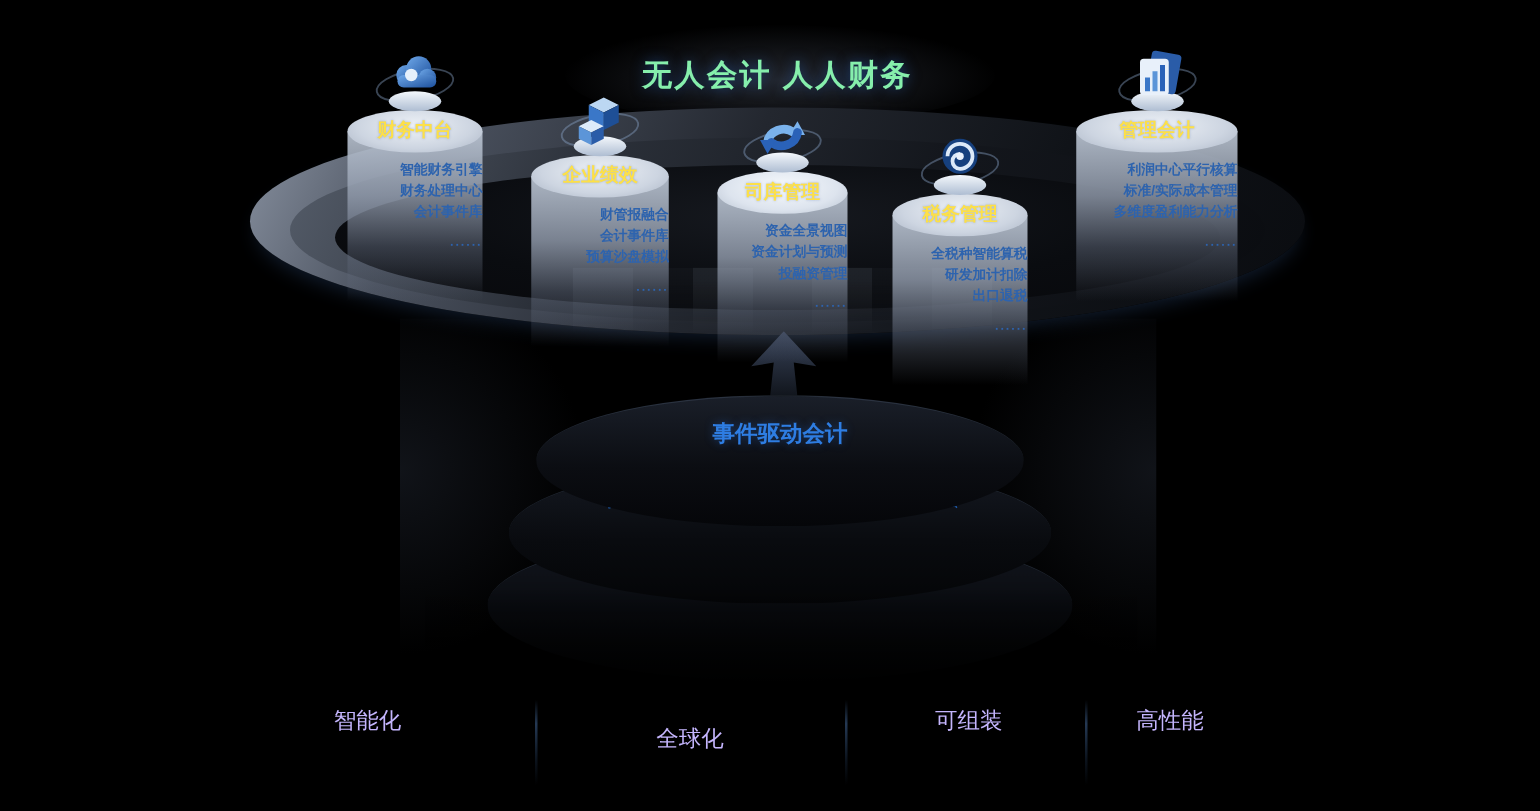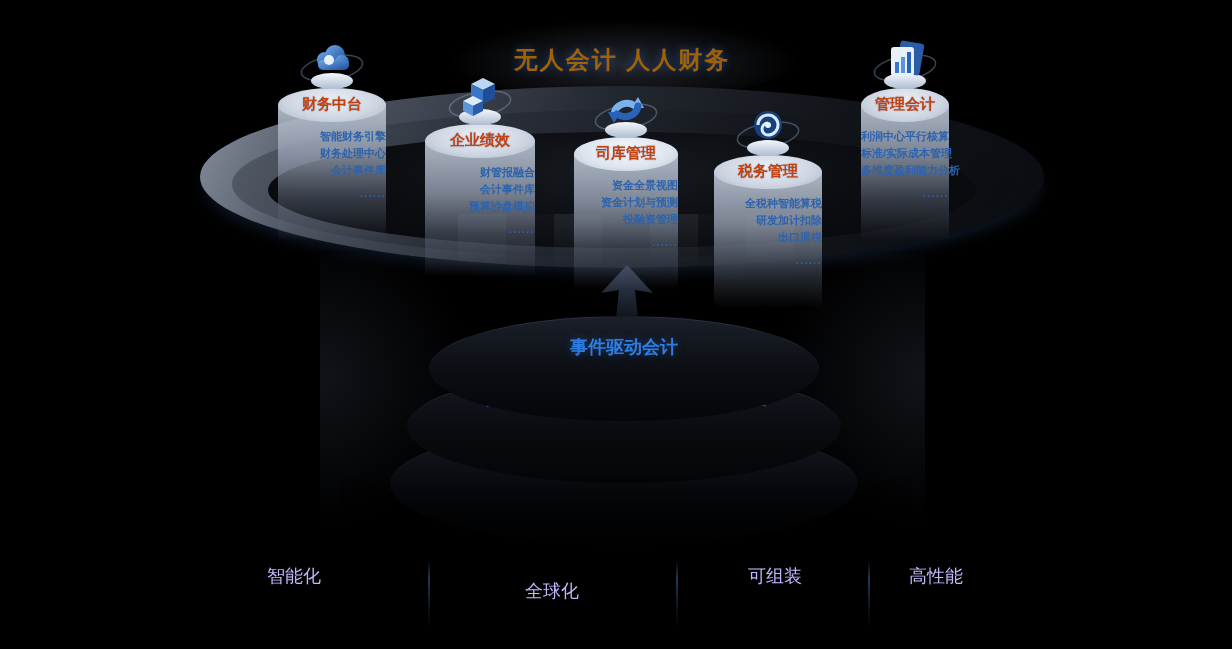--- a/index.html
+++ b/index.html
@@ -5,21 +5,21 @@
   html,body{margin:0;padding:0;background:#000;}
   .stage{
     position:relative;width:1232px;height:649px;background:#000;overflow:hidden;
     font-family:"Liberation Sans","DejaVu Sans",sans-serif;
   }
   .abs{position:absolute;}
   
   .title-dome{left:452px;top:20px;width:344px;height:80px;border-radius:50%;
     background:radial-gradient(ellipse at 50% 55%, rgba(58,64,76,.6), rgba(58,64,76,0) 72%);}
   .main-title{left:622px;top:44px;transform:translateX(-50%);white-space:nowrap;
-    font-size:24px;font-weight:bold;color:#a16207;letter-spacing:2px;
+    font-size:24px;font-weight:bold;color:#86efac;letter-spacing:2px;
     text-shadow:0 0 10px rgba(40,110,220,.5);}
   
   .dish{left:200px;top:86px;width:844px;height:182px;border-radius:50%;
     background:linear-gradient(115deg,#8a93a2 0%,#4a515e 18%,#23272f 45%,#101318 72%,#0a0c10 100%);
     box-shadow:0 8px 16px -6px rgba(70,120,190,.25);}
   .dish-mid{left:232px;top:110px;width:780px;height:148px;border-radius:50%;
     background:linear-gradient(115deg,#565e6b 0%,#2b3039 30%,#14171d 62%,#0a0c10 100%);}
   .dish-inner{left:268px;top:132px;width:708px;height:116px;border-radius:50%;
     background:radial-gradient(ellipse at 50% 35%,#16191f 0%,#0a0c10 55%,#07080b 100%);}
   .dish-stripes{left:458px;top:214px;width:336px;height:54px;
@@ -46,21 +46,21 @@
   
   .up-arrow{left:599px;top:265px;width:56px;height:53px;z-index:6;}
   
   .pillar{position:absolute;z-index:10;}
   .cyl-top{position:absolute;left:0;right:0;top:0;height:34px;border-radius:50%;z-index:2;
     background:radial-gradient(ellipse at 50% 38%,#eef2f7 0%,#cdd5e1 60%,#aab4c4 100%);}
   .pillar.bright .cyl-top{background:radial-gradient(ellipse at 50% 38%,#f7fafd 0%,#dde4ee 60%,#b6c0cf 100%);}
   .cyl-body{position:relative;margin-top:17px;height:136px;z-index:1;
     background:linear-gradient(180deg,rgba(186,196,210,.92) 0%,rgba(148,158,175,.8) 38%,rgba(98,107,125,.5) 68%,rgba(40,46,60,0) 100%);}
   .p-name{position:absolute;left:0;right:0;top:7px;text-align:center;z-index:3;
-    font-size:15px;font-weight:bold;color:#c2410c;white-space:nowrap;
+    font-size:15px;font-weight:bold;color:#fde047;white-space:nowrap;
     text-shadow:0 0 2px rgba(25,70,160,.35);}
   .p-items{position:absolute;left:0;right:0;top:40px;z-index:3;text-align:right;}
   .p-item{font-size:11px;line-height:17px;font-weight:bold;color:#2d63ae;white-space:nowrap;}
   .p-dots{margin-top:12px;font-size:10px;font-weight:bold;color:#2d63ae;letter-spacing:1px;}
   .p-icon{position:absolute;left:50%;top:-54px;transform:translateX(-50%);width:74px;height:60px;z-index:3;}
   
   .footer-label{top:564px;transform:translateX(-50%);font-size:18px;color:#c4b5fd;white-space:nowrap;z-index:8;}
   .footer-divider{top:560px;width:2px;height:68px;z-index:8;
     background:linear-gradient(180deg,transparent 0%,rgba(80,125,185,.45) 28%,rgba(45,75,115,.25) 70%,transparent 100%);}
 </style>
@@ -215,21 +215,21 @@
     <div class="cyl-body"></div>
     <div class="p-name">税务管理</div>
     <div class="p-items">
       <div class="p-item">全税种智能算税</div>
       <div class="p-item">研发加计扣除</div>
       <div class="p-item">出口退税</div>
       <div class="p-dots">······</div>
     </div>
   </div>
 
-  <div class="pillar" style="left:861px;top:88px;width:88px;">
+  <div class="pillar" style="left:861px;top:88px;width:129px;">
     <div class="p-icon">
       <svg width="74" height="60" viewBox="0 0 74 60">
         <defs>
             <linearGradient id="b5" x1="0" y1="0" x2="0" y2="1">
               <stop offset="0" stop-color="#f4f8fc"></stop>
               <stop offset="1" stop-color="#aebdd2"></stop>
             </linearGradient>
           </defs>
         <ellipse cx="37" cy="34" rx="31" ry="12" fill="none" stroke="#8fa9cf" stroke-opacity=".4" stroke-width="1.5" transform="rotate(-10 37 34)"></ellipse>
         <ellipse cx="37" cy="47" rx="21" ry="8" fill="url(#b5)"></ellipse>

